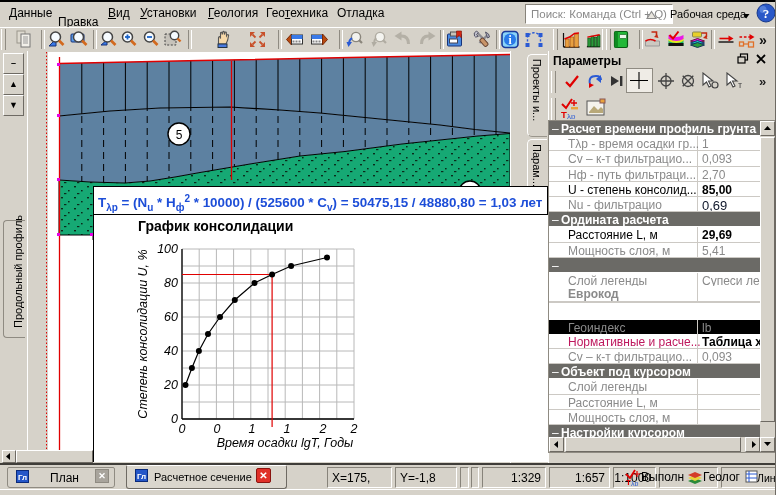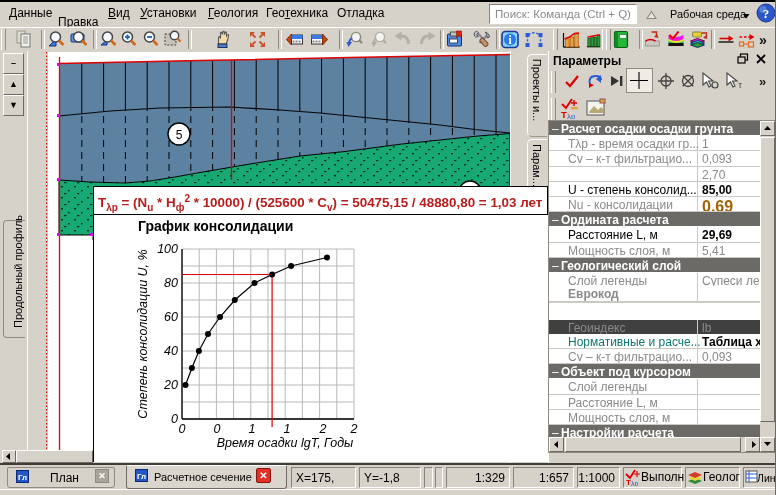--- a/index.html
+++ b/index.html
@@ -1,21 +1,21 @@
 <!DOCTYPE html>
 <html><head><meta charset="utf-8">
 <style>
 html,body{margin:0;padding:0;}
 body{width:776px;height:495px;position:relative;overflow:hidden;
  font-family:"Liberation Sans",sans-serif;background:#d6d2c9;}
 .ab{position:absolute;}
 .btn3d{background:#d6d2c9;border-top:1px solid #fff;border-left:1px solid #fff;
  border-right:1px solid #6e6a63;border-bottom:1px solid #6e6a63;box-sizing:border-box;}
 .sunk{border-top:1px solid #87837a;border-left:1px solid #87837a;
- border-bottom:1px solid #fff;border-right:1px solid #fff;box-sizing:border-box;}
+ border-bottom:1px solid #fff;border-right:1px solid #fff;box-sizing:border-box;margin-left:36px;}
 .grip{width:3px;border-left:1px solid #fff;border-right:1px solid #8f8b82;}
 u{text-decoration:underline;}
 </style></head>
 <body>
 
 <div class="ab" style="left:0;top:0;width:776px;height:2px;background:#000;"></div>
 <div class="ab" style="left:0;top:2px;width:776px;height:25px;background:#d6d2c9;"></div>
 <div class="ab" style="left:9px;top:6px;font-size:12px;color:#000;"><u>Д</u>анные</div>
 <div class="ab" style="left:58px;top:6px;font-size:12px;color:#000;margin-top:9px;"><u>П</u>равка</div>
 <div class="ab" style="left:108px;top:6px;font-size:12px;color:#000;"><u>В</u>ид</div>
@@ -338,21 +338,21 @@
     <div style="position:absolute;left:-11px;top:20px;width:42px;transform:rotate(90deg);font-size:11px;color:#000;text-align:center;white-space:nowrap;">Парам...</div>
   </div>
 <div class="ab" style="left:0;top:450px;width:93px;height:13px;background:#d6d2c9;"></div>
 <div class="ab btn3d" style="left:2px;top:450px;width:14px;height:13px;"></div>
 <svg class="ab" style="left:5px;top:453px;" width="8" height="8">
     <path d="M5 0 L1 3.5 L5 7 Z" fill="#000"></path>
   </svg>
 <div class="ab btn3d" style="left:16px;top:450px;width:77px;height:13px;background:#d6d2c9;"></div>
 <div class="ab" style="left:93px;top:186px;width:455px;height:276px;background:#fff;border-top:1px solid #000;border-left:1px solid #000;box-sizing:border-box;"></div>
 <div class="ab" style="left:93px;top:186px;width:455px;height:29px;background:#fff;border:1px solid #000;box-sizing:border-box;"></div>
-<div class="ab" style="left:98px;top:193px;width:448px;font-size:13.4px;font-weight:bold;color:#b91c1c;white-space:nowrap;">Т<sub style="font-size:10px;">λр</sub> = (N<sub style="font-size:10px;">u</sub> * Н<sub style="font-size:10px;">ф</sub><sup style="font-size:10px;">2</sup> * 10000) / (525600 * C<sub style="font-size:10px;">v</sub>) = 50475,15 / 48880,80 = 1,03 лет</div>
+<div class="ab" style="left:98px;top:193px;width:448px;font-size:13.4px;font-weight:bold;color:#1d4ed8;white-space:nowrap;">Т<sub style="font-size:10px;">λр</sub> = (N<sub style="font-size:10px;">u</sub> * Н<sub style="font-size:10px;">ф</sub><sup style="font-size:10px;">2</sup> * 10000) / (525600 * C<sub style="font-size:10px;">v</sub>) = 50475,15 / 48880,80 = 1,03 лет</div>
 <div class="ab" style="left:138px;top:218px;font-size:14px;font-weight:bold;color:#000000;">График консолидации</div>
 <svg class="ab" style="left:125px;top:238px;" width="245" height="222" viewBox="0 0 245 222">
     <line x1="57.0" y1="11" x2="57.0" y2="181" stroke="#b8b8b8" stroke-width="1"></line>
     <line x1="74.2" y1="11" x2="74.2" y2="181" stroke="#b8b8b8" stroke-width="1"></line>
     <line x1="91.4" y1="11" x2="91.4" y2="181" stroke="#b8b8b8" stroke-width="1"></line>
     <line x1="108.6" y1="11" x2="108.6" y2="181" stroke="#b8b8b8" stroke-width="1"></line>
     <line x1="125.8" y1="11" x2="125.8" y2="181" stroke="#b8b8b8" stroke-width="1"></line>
     <line x1="143.0" y1="11" x2="143.0" y2="181" stroke="#b8b8b8" stroke-width="1"></line>
     <line x1="160.2" y1="11" x2="160.2" y2="181" stroke="#b8b8b8" stroke-width="1"></line>
     <line x1="177.4" y1="11" x2="177.4" y2="181" stroke="#b8b8b8" stroke-width="1"></line>
@@ -452,87 +452,87 @@
     <text x="7" y="22" font-size="8" fill="#2a5ad4">λр</text>
   </svg>
 <svg class="ab" style="left:586px;top:98px;" width="22" height="20">
     <rect x="1" y="3" width="17" height="14" fill="#f4f2ec" stroke="#555"></rect>
     <path d="M3 14 L8 8 L12 12 L15 9 L17 11 L17 15 L3 15 Z" fill="#b8a878"></path>
     <rect x="14" y="1" width="5" height="4" fill="#e8a23c" stroke="#855"></rect>
   </svg>
 <div class="ab" style="left:548px;top:120px;width:227px;height:333px;background:#fff;border:1px solid #8f8b82;border-right:none;box-sizing:border-box;"></div>
 <div class="ab" style="left:549px;top:121px;width:211px;height:14px;background:#6b6a66;color:#fff;font-size:12px;font-weight:bold;white-space:nowrap;overflow:hidden;">
     <span style="position:absolute;left:3px;top:1px;font-weight:normal;">–</span>
-    <span style="position:absolute;left:12px;top:1px;">Расчет осадки осадки грунта</span>
+    <span style="position:absolute;left:12px;top:1px;">Расчет времени профиль грунта</span>
   </div>
 <div class="ab" style="left:549px;top:136px;width:211px;height:15px;background:#fff;border-bottom:1px solid #ccc9c4;box-sizing:border-box;white-space:nowrap;overflow:hidden;">
     <div style="position:absolute;left:148px;top:0;width:1px;height:100%;background:#ccc9c4;"></div>
     <div style="position:absolute;left:19px;top:1px;font-size:12px;color:#8a8a8a;">Тλр - время осадки гр...</div>
     <div style="position:absolute;left:153px;top:1px;font-size:12px;color:#8a8a8a;font-weight:normal;">1</div>
   </div>
 <div class="ab" style="left:549px;top:151px;width:211px;height:16px;background:#fff;border-bottom:1px solid #ccc9c4;box-sizing:border-box;white-space:nowrap;overflow:hidden;">
     <div style="position:absolute;left:148px;top:0;width:1px;height:100%;background:#ccc9c4;"></div>
     <div style="position:absolute;left:19px;top:1px;font-size:12px;color:#8a8a8a;">Cv – к-т фильтрацио...</div>
     <div style="position:absolute;left:153px;top:1px;font-size:12px;color:#8a8a8a;font-weight:normal;">0,093</div>
   </div>
 <div class="ab" style="left:549px;top:167px;width:211px;height:15px;background:#fff;border-bottom:1px solid #ccc9c4;box-sizing:border-box;white-space:nowrap;overflow:hidden;">
     <div style="position:absolute;left:148px;top:0;width:1px;height:100%;background:#ccc9c4;"></div>
+    <div style="position:absolute;left:19px;top:1px;font-size:12px;color:#8a8a8a;">Нф - путь фильтраци...</div>
     <div style="position:absolute;left:153px;top:1px;font-size:12px;color:#8a8a8a;font-weight:normal;">2,70</div>
   </div>
 <div class="ab" style="left:549px;top:182px;width:211px;height:15px;background:#fff;border-bottom:1px solid #ccc9c4;box-sizing:border-box;white-space:nowrap;overflow:hidden;">
     <div style="position:absolute;left:148px;top:0;width:1px;height:100%;background:#ccc9c4;"></div>
     <div style="position:absolute;left:19px;top:1px;font-size:12px;color:#000;">U - степень консолид...</div>
     <div style="position:absolute;left:153px;top:1px;font-size:12px;color:#000;font-weight:bold;">85,00</div>
   </div>
 <div class="ab" style="left:549px;top:197px;width:211px;height:15px;background:#fff;border-bottom:1px solid #ccc9c4;box-sizing:border-box;white-space:nowrap;overflow:hidden;">
     <div style="position:absolute;left:148px;top:0;width:1px;height:100%;background:#ccc9c4;"></div>
-    <div style="position:absolute;left:19px;top:1px;font-size:12px;color:#8a8a8a;">Nu - консолидации</div>
-    <div style="position:absolute;left:153px;top:1px;font-size:16px;color:#a16207;font-weight:bold;">0,69</div>
+    <div style="position:absolute;left:19px;top:1px;font-size:12px;color:#8a8a8a;">Nu - фильтрацио</div>
+    <div style="position:absolute;left:153px;top:1px;font-size:13px;color:#0f172a;font-weight:normal;">0,69</div>
   </div>
 <div class="ab" style="left:549px;top:212px;width:211px;height:14px;background:#6b6a66;color:#fff;font-size:12px;font-weight:bold;white-space:nowrap;overflow:hidden;">
     <span style="position:absolute;left:3px;top:1px;font-weight:normal;">–</span>
     <span style="position:absolute;left:12px;top:1px;">Ордината расчета</span>
   </div>
 <div class="ab" style="left:549px;top:227px;width:211px;height:16px;background:#fff;border-bottom:1px solid #ccc9c4;box-sizing:border-box;white-space:nowrap;overflow:hidden;">
     <div style="position:absolute;left:148px;top:0;width:1px;height:100%;background:#ccc9c4;"></div>
     <div style="position:absolute;left:19px;top:1px;font-size:12px;color:#000;">Расстояние L, м</div>
     <div style="position:absolute;left:153px;top:1px;font-size:12px;color:#000;font-weight:bold;">29,69</div>
   </div>
 <div class="ab" style="left:549px;top:243px;width:211px;height:15px;background:#fff;border-bottom:1px solid #ccc9c4;box-sizing:border-box;white-space:nowrap;overflow:hidden;">
     <div style="position:absolute;left:148px;top:0;width:1px;height:100%;background:#ccc9c4;"></div>
     <div style="position:absolute;left:19px;top:1px;font-size:12px;color:#8a8a8a;">Мощность слоя, м</div>
     <div style="position:absolute;left:153px;top:1px;font-size:12px;color:#8a8a8a;font-weight:normal;">5,41</div>
   </div>
 <div class="ab" style="left:549px;top:258px;width:211px;height:14px;background:#6b6a66;color:#fff;font-size:12px;font-weight:bold;white-space:nowrap;overflow:hidden;">
     <span style="position:absolute;left:3px;top:1px;font-weight:normal;">–</span>
-    <span style="position:absolute;left:12px;top:1px;">Геологический слой</span>
   </div>
 <div class="ab" style="left:549px;top:273px;width:211px;height:15px;background:#fff;border-bottom:1px solid #ccc9c4;box-sizing:border-box;white-space:nowrap;overflow:hidden;">
     <div style="position:absolute;left:148px;top:0;width:1px;height:100%;background:#ccc9c4;"></div>
     <div style="position:absolute;left:19px;top:1px;font-size:12px;color:#8a8a8a;">Слой легенды</div>
     <div style="position:absolute;left:153px;top:1px;font-size:12px;color:#8a8a8a;font-weight:normal;">Супеси лес</div>
   </div>
 <div class="ab" style="left:549px;top:288px;width:211px;height:15px;background:#fff;border-bottom:1px solid #ccc9c4;box-sizing:border-box;white-space:nowrap;overflow:hidden;">
     <div style="position:absolute;left:148px;top:0;width:1px;height:100%;background:#ccc9c4;"></div>
     <div style="position:absolute;left:19px;top:1px;font-size:12px;color:#8a8a8a;">№ ИГЭ</div>
     <div style="position:absolute;left:153px;top:1px;font-size:12px;color:#8a8a8a;font-weight:normal;">5</div>
   </div>
 <div class="ab" style="left:549px;top:286px;width:211px;height:16px;background:#fff;border-bottom:1px solid #ccc9c4;box-sizing:border-box;white-space:nowrap;overflow:hidden;font-weight:bold;">
     <div style="position:absolute;left:148px;top:0;width:1px;height:100%;background:#ccc9c4;"></div>
     <div style="position:absolute;left:19px;top:1px;font-size:12px;color:#8a8a8a;">Еврокод</div>
     <div style="position:absolute;left:153px;top:1px;font-size:12px;color:#8a8a8a;font-weight:normal;"></div>
   </div>
-<div class="ab" style="left:549px;top:320px;width:211px;height:15px;background:#404040;border-bottom:1px solid #ccc9c4;box-sizing:border-box;white-space:nowrap;overflow:hidden;">
+<div class="ab" style="left:549px;top:320px;width:211px;height:15px;background:#000000;border-bottom:1px solid #ccc9c4;box-sizing:border-box;white-space:nowrap;overflow:hidden;">
     <div style="position:absolute;left:148px;top:0;width:1px;height:100%;background:#ccc9c4;"></div>
     <div style="position:absolute;left:19px;top:1px;font-size:12px;color:#8a8a8a;">Геоиндекс</div>
     <div style="position:absolute;left:153px;top:1px;font-size:12px;color:#8a8a8a;font-weight:normal;">lb</div>
   </div>
 <div class="ab" style="left:549px;top:334px;width:211px;height:15px;background:#fff;border-bottom:1px solid #ccc9c4;box-sizing:border-box;white-space:nowrap;overflow:hidden;">
     <div style="position:absolute;left:148px;top:0;width:1px;height:100%;background:#ccc9c4;"></div>
-    <div style="position:absolute;left:19px;top:1px;font-size:12px;color:#0f766e;">Нормативные и расче...</div>
+    <div style="position:absolute;left:19px;top:1px;font-size:12px;color:#be185d;">Нормативные и расче...</div>
     <div style="position:absolute;left:153px;top:1px;font-size:12px;color:#000;font-weight:bold;">Таблица ха</div>
   </div>
 <div class="ab" style="left:549px;top:349px;width:211px;height:15px;background:#fff;border-bottom:1px solid #ccc9c4;box-sizing:border-box;white-space:nowrap;overflow:hidden;">
     <div style="position:absolute;left:148px;top:0;width:1px;height:100%;background:#ccc9c4;"></div>
     <div style="position:absolute;left:19px;top:1px;font-size:12px;color:#8a8a8a;">Cv – к-т фильтрацио...</div>
     <div style="position:absolute;left:153px;top:1px;font-size:12px;color:#8a8a8a;font-weight:normal;">0,093</div>
   </div>
 <div class="ab" style="left:549px;top:364px;width:211px;height:14px;background:#6b6a66;color:#fff;font-size:12px;font-weight:bold;white-space:nowrap;overflow:hidden;">
     <span style="position:absolute;left:3px;top:1px;font-weight:normal;">–</span>
     <span style="position:absolute;left:12px;top:1px;">Объект под курсором</span>
@@ -547,21 +547,21 @@
     <div style="position:absolute;left:19px;top:1px;font-size:12px;color:#8a8a8a;">Расстояние L, м</div>
     <div style="position:absolute;left:153px;top:1px;font-size:12px;color:#8a8a8a;font-weight:normal;"></div>
   </div>
 <div class="ab" style="left:549px;top:410px;width:211px;height:15px;background:#fff;border-bottom:1px solid #ccc9c4;box-sizing:border-box;white-space:nowrap;overflow:hidden;">
     <div style="position:absolute;left:148px;top:0;width:1px;height:100%;background:#ccc9c4;"></div>
     <div style="position:absolute;left:19px;top:1px;font-size:12px;color:#8a8a8a;">Мощность слоя, м</div>
     <div style="position:absolute;left:153px;top:1px;font-size:12px;color:#8a8a8a;font-weight:normal;"></div>
   </div>
 <div class="ab" style="left:549px;top:425px;width:211px;height:14px;background:#6b6a66;color:#fff;font-size:12px;font-weight:bold;white-space:nowrap;overflow:hidden;">
     <span style="position:absolute;left:3px;top:1px;font-weight:normal;">–</span>
-    <span style="position:absolute;left:12px;top:1px;">Настройки расчета</span>
+    <span style="position:absolute;left:12px;top:1px;">Настройки курсором</span>
   </div>
 <div class="ab" style="left:549px;top:437px;width:211px;height:15px;background:#d6d2c9;"></div>
 <div class="ab btn3d" style="left:549px;top:437px;width:15px;height:15px;"></div>
 <svg class="ab" style="left:553px;top:441px;" width="8" height="8">
     <path d="M5 0 L1 3.5 L5 7 Z" fill="#000"></path>
   </svg>
 <div class="ab btn3d" style="left:565px;top:437px;width:176px;height:15px;"></div>
 <div class="ab btn3d" style="left:745px;top:437px;width:15px;height:15px;"></div>
 <svg class="ab" style="left:749px;top:441px;" width="8" height="8">
     <path d="M3 0 L7 3.5 L3 7 Z" fill="#000"></path>

